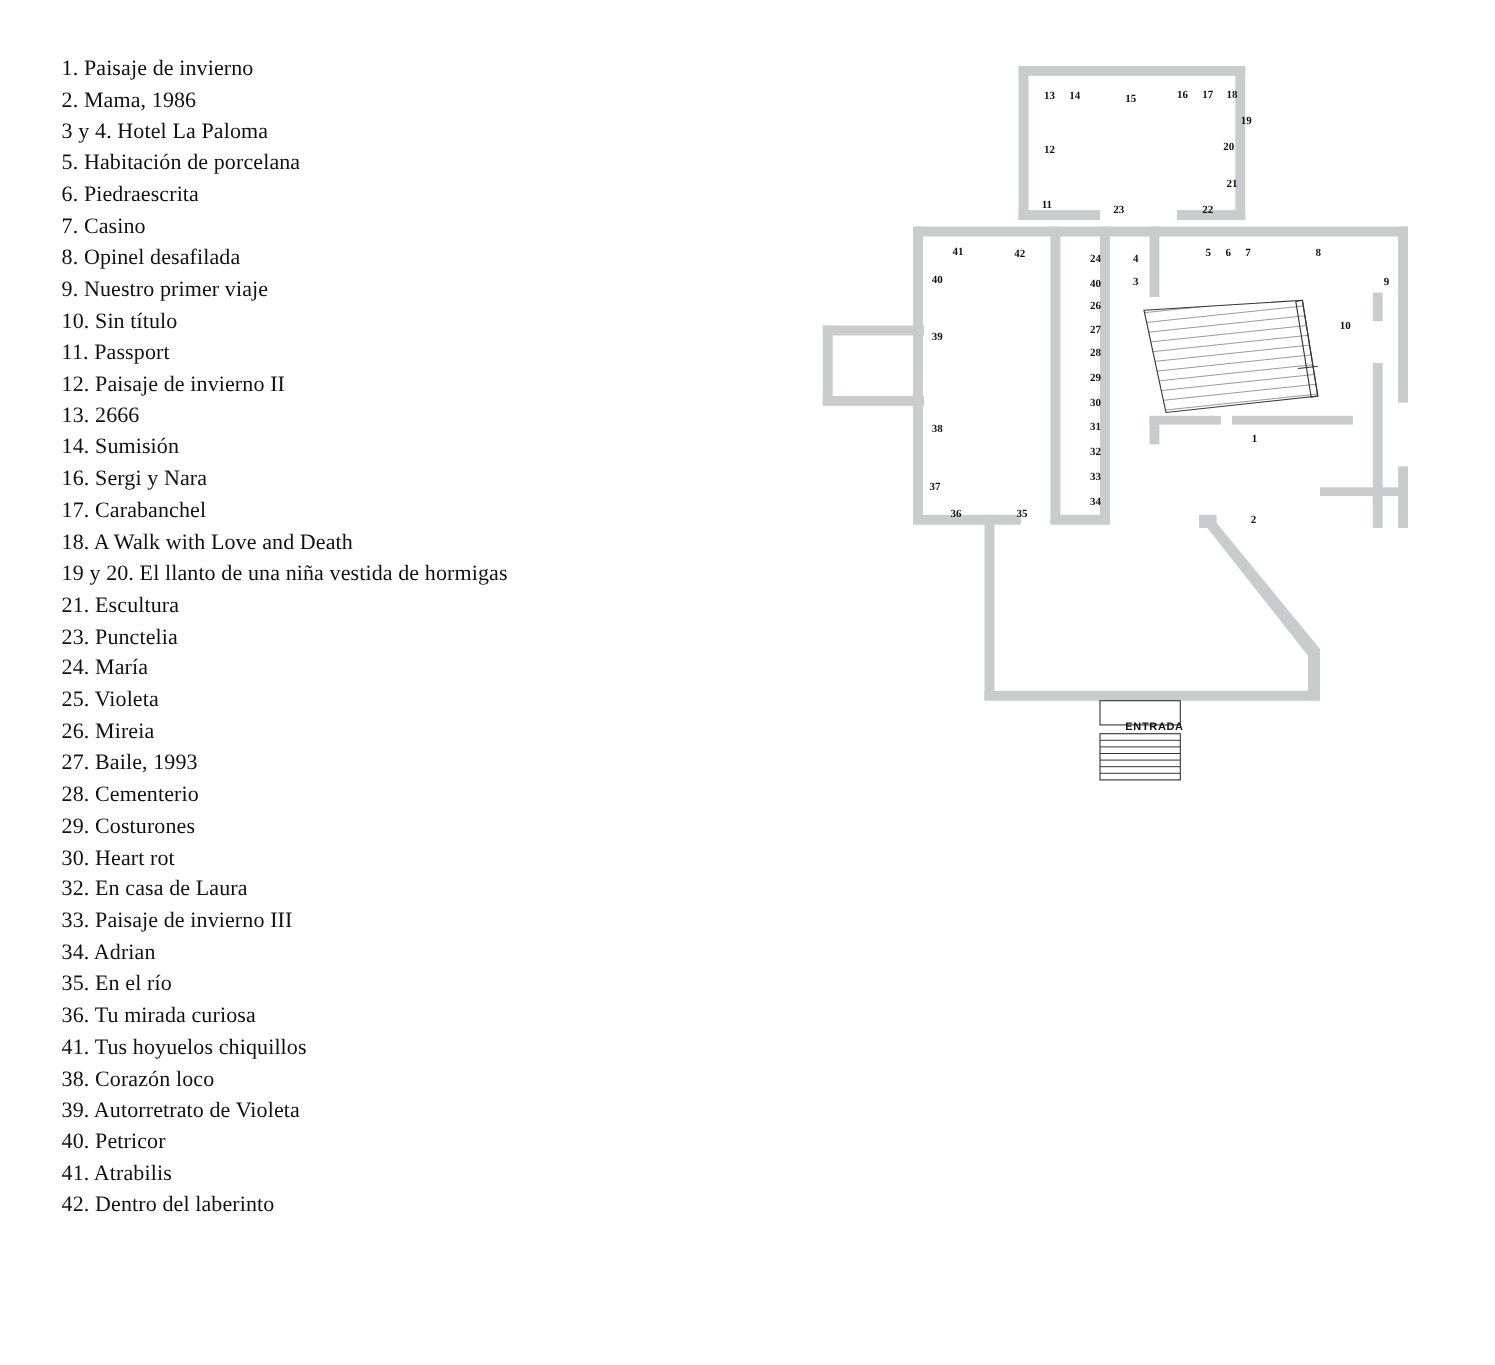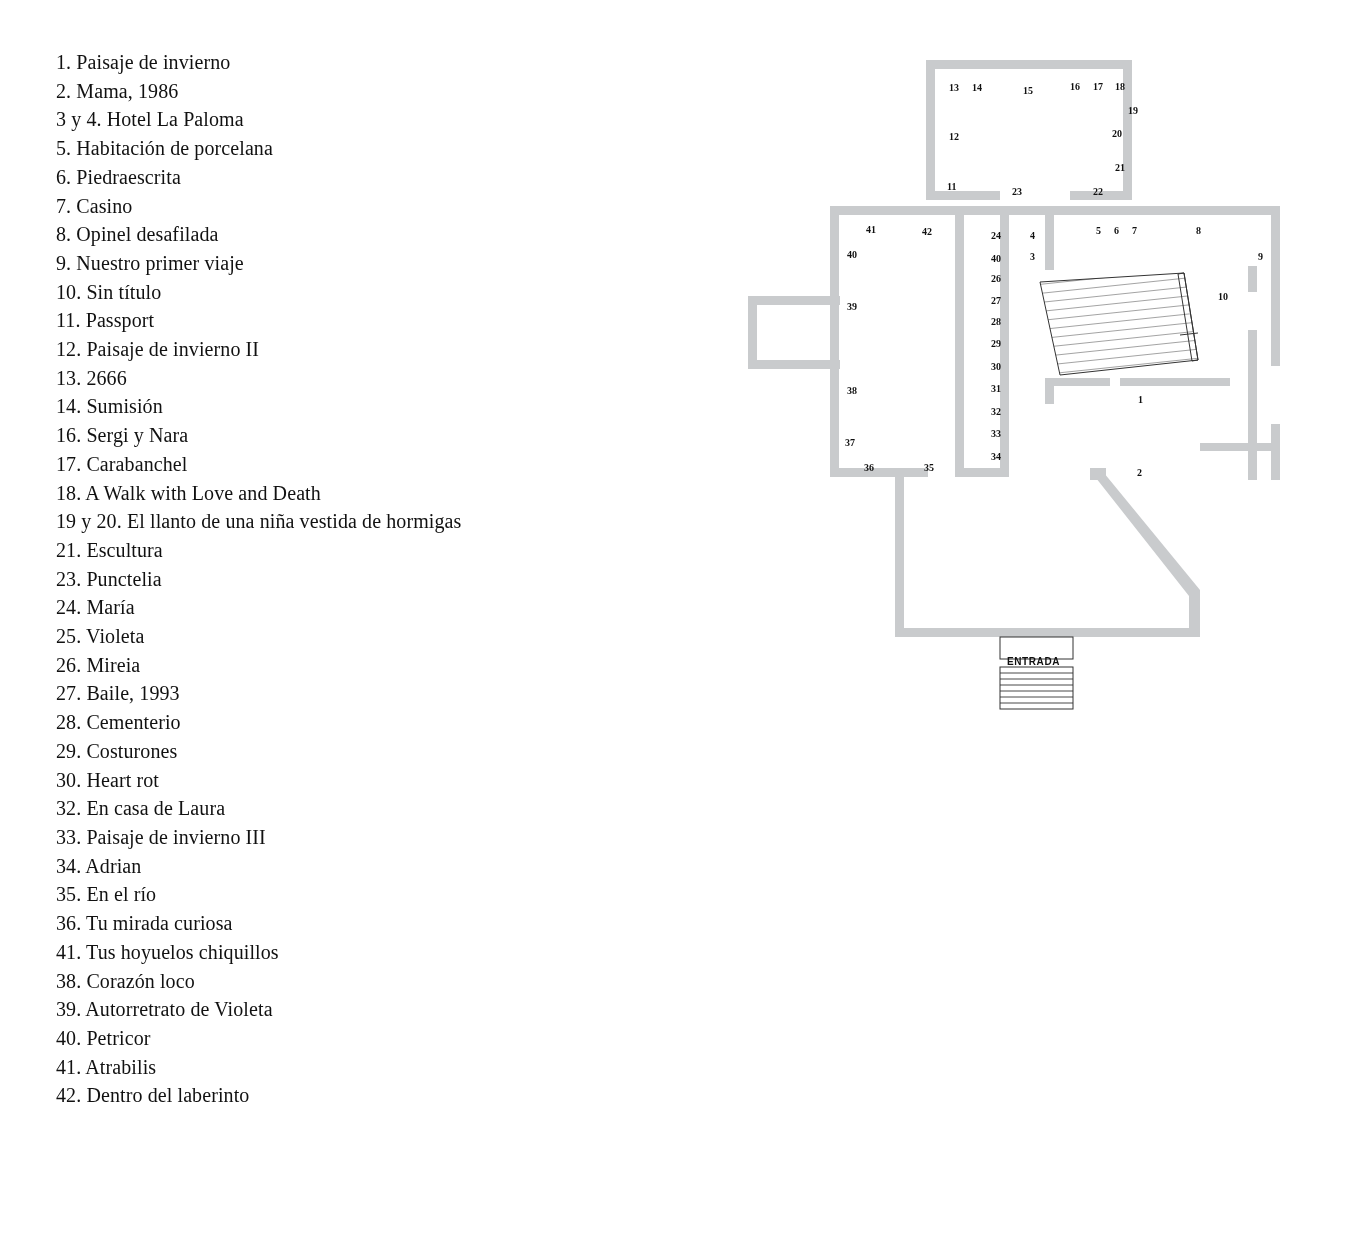--- a/index.html
+++ b/index.html
@@ -183,21 +183,21 @@
       <line x1="300" y1="643" x2="373" y2="643" stroke="#333" stroke-width="0.9"></line>
       <line x1="300" y1="649" x2="373" y2="649" stroke="#333" stroke-width="0.9"></line>
       <line x1="300" y1="655" x2="373" y2="655" stroke="#333" stroke-width="0.9"></line>
       <line x1="300" y1="661" x2="373" y2="661" stroke="#333" stroke-width="0.9"></line>
       <line x1="300" y1="667" x2="373" y2="667" stroke="#333" stroke-width="0.9"></line>
       <line x1="300" y1="673" x2="373" y2="673" stroke="#333" stroke-width="0.9"></line>
       <rect x="300" y="607" width="73" height="22" fill="#ffffff" stroke="#333" stroke-width="1"></rect>
     </g>
   </svg>
 
-  <div class="entrada-label" style="left:307px; top:626px;">ENTRADA</div>
+  <div class="entrada-label" style="left:323px; top:626px;">ENTRADA</div>
 
   <div id="marker-layer">
       <div class="rn" style="left: 249px; top: 53px;">13</div>
       <div class="rn" style="left: 272px; top: 53px;">14</div>
       <div class="rn" style="left: 323px; top: 56px;">15</div>
       <div class="rn" style="left: 370px; top: 52px;">16</div>
       <div class="rn" style="left: 393px; top: 52px;">17</div>
       <div class="rn" style="left: 415px; top: 52px;">18</div>
       <div class="rn" style="left: 428px; top: 76px;">19</div>
       <div class="rn" style="left: 412px; top: 99px;">20</div>

